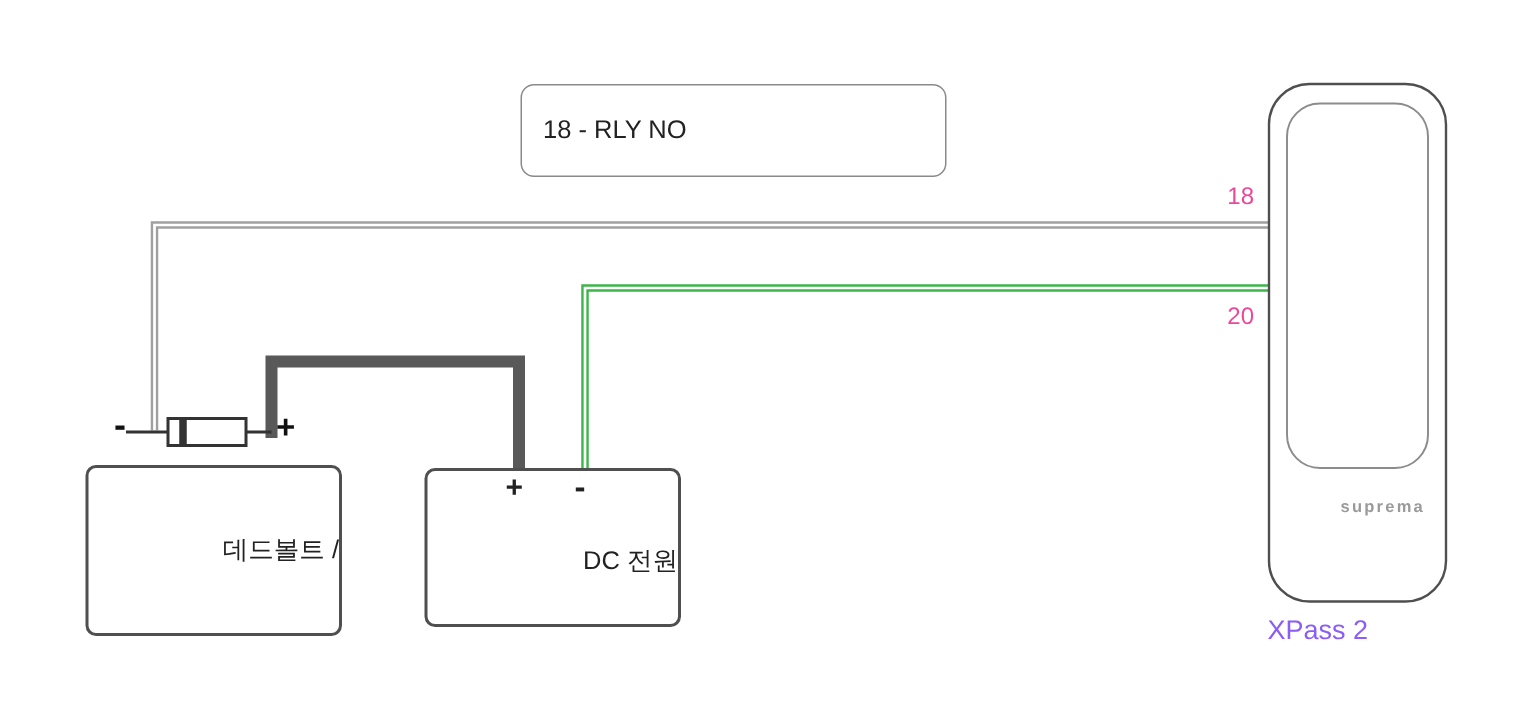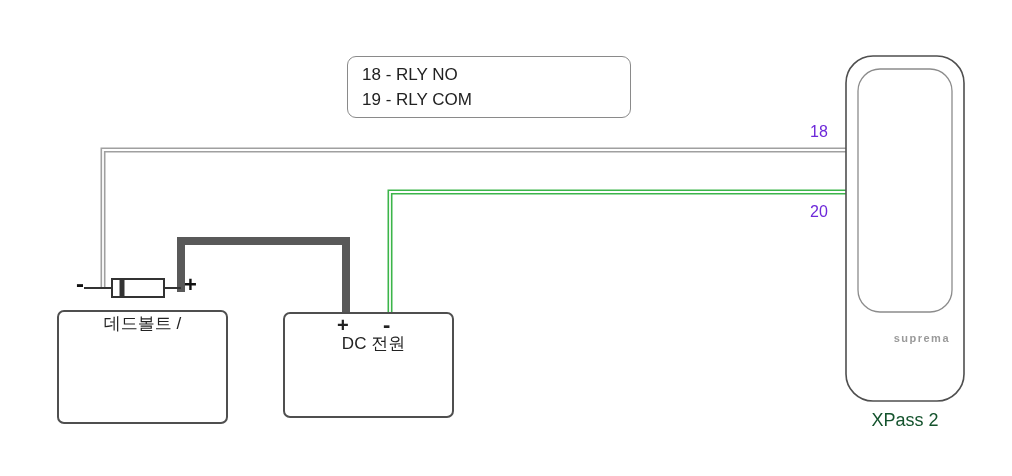--- a/index.html
+++ b/index.html
@@ -13,37 +13,37 @@
     position:absolute;left:316px;top:56px;width:284px;height:62px;
     border:1.5px solid #8a8a8a;border-radius:9px;box-sizing:border-box;
     display:flex;flex-direction:column;justify-content:center;
     padding:6px 14px;gap:2px;background:#fff;margin-left:31px;
   }
   .legend-row{display:flex;align-items:baseline;font-size:17px;line-height:23px;}
   .legend-row .pin{width:142px;}
   .legend-row .color{flex:1;}
 
   .pin-label{
-    position:absolute;width:34px;text-align:center;font-size:16px;color:#6d28d9;
+    position:absolute;width:34px;text-align:right;font-size:16px;color:#ec4899;
   }
   .pin-label.p18{left:802px;top:123px;}
   .pin-label.p19{left:802px;top:203px;}
 
   .device-brand{
     position:absolute;left:860px;top:332px;width:90px;text-align:right;
     font-size:11px;letter-spacing:1.5px;color:#9a9a9a;font-weight:bold;
   }
   .device-name{
-    position:absolute;left:845px;top:410px;width:120px;text-align:center;
-    font-size:18px;color:#14532d;
+    position:absolute;left:845px;top:410px;width:120px;
+    font-size:18px;color:#8b5cf6;
   }
 
   .box{
     position:absolute;box-sizing:border-box;border:2px solid #4f4f4f;border-radius:7px;
-    background:#fff;display:flex;flex-direction:row;align-items:flex-start;justify-content:center;
+    background:#fff;display:flex;flex-direction:column;align-items:flex-end;justify-content:center;
     font-size:17px;line-height:24px;text-align:center;
   }
   .box.deadbolt{left:57px;top:310px;width:171px;height:114px;}
   .box.dcpower{left:283px;top:312px;width:171px;height:106px;padding-left:10px;}
   .dc-terms{position:absolute;left:283px;top:314px;width:171px;height:24px;}
   .dc-plus{position:absolute;left:54px;top:0;font-size:20px;font-weight:bold;}
   .dc-minus{position:absolute;left:100px;top:-2px;font-size:22px;font-weight:bold;}
   .term-minus{
     position:absolute;left:76px;top:270px;font-size:24px;font-weight:bold;color:#111;
   }
@@ -75,21 +75,20 @@
 
     <rect x="846" y="56" width="118" height="345" rx="27" fill="#ffffff" stroke-width="1.6" stroke="#4f4f4f"></rect>
     <rect x="858" y="69" width="94" height="243" rx="22" fill="none" stroke="#8c8c8c" stroke-width="1.3"></rect>
   </svg>
 
   <div class="legend">
     <div class="legend-row">
       <span class="pin">18 - RLY NO</span>
     </div>
     <div class="legend-row">
-      <span class="pin">19 - RLY COM</span>
     </div>
   </div>
 
   <div class="pin-label p18">18</div>
   <div class="pin-label p19">20</div>
 
   <div class="device-brand">suprema</div>
   <div class="device-name">XPass 2</div>
 
   <div class="box deadbolt">

